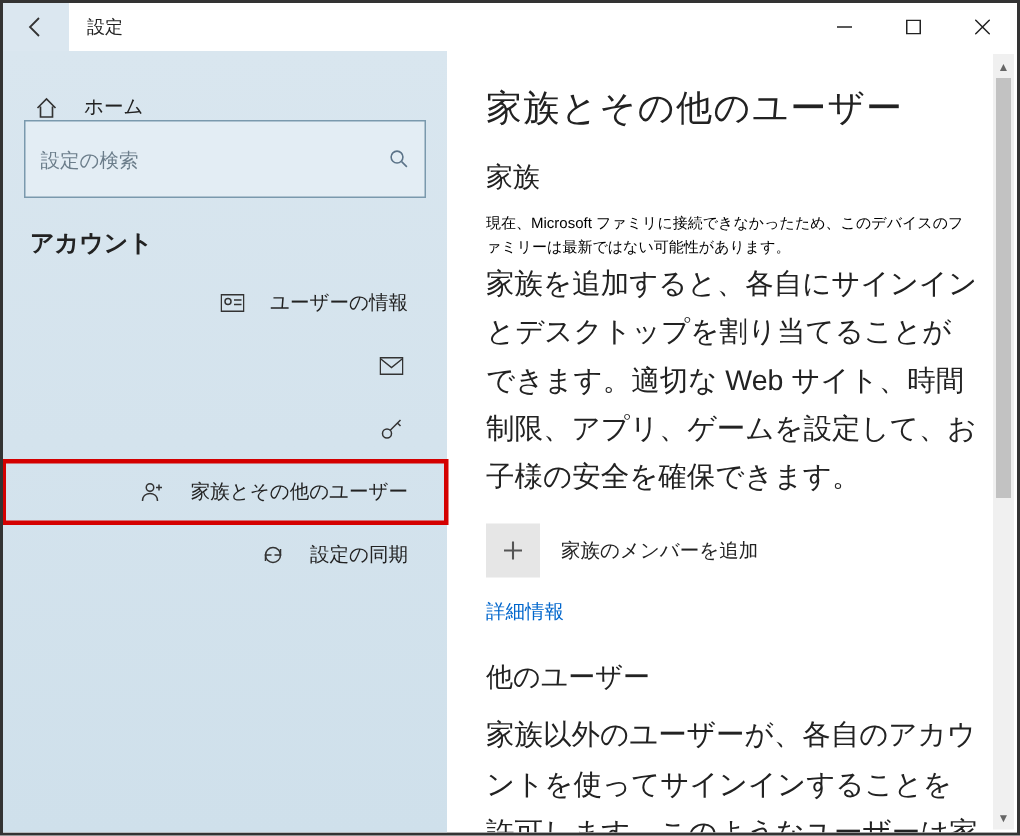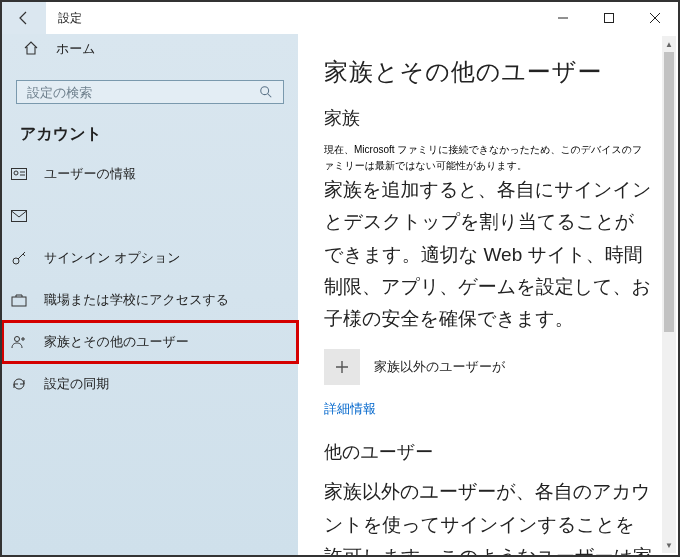--- a/index.html
+++ b/index.html
@@ -12,34 +12,34 @@
   .titlebar-left { display: flex; align-items: center; flex: 1; }
   .back-btn { width: 44px; height: 32px; display: flex; align-items: center; justify-content: center; background: #dbe7f0; color: #333; }
   .title-text { font-size: 12px; padding-left: 12px; color: #222; }
   .win-controls { display: flex; }
   .win-btn { width: 46px; height: 32px; display: flex; align-items: center; justify-content: center; color: #222; }
   .win-btn svg { width: 10px; height: 10px; }
 
   .body-area { flex: 1; display: flex; min-height: 0; }
 
   .sidebar { width: 296px; background: linear-gradient(180deg,#d9e6ef 0%,#cfe0eb 100%); display: flex; flex-direction: column; padding-top: 6px; position: relative; }
-  .home-row { display: flex; align-items: flex-start; height: 40px; padding: 0 18px; color: #222; }
+  .home-row { display: flex; align-items: flex-end; height: 40px; padding: 0 18px; color: #222; }
   .home-row .icon { width: 22px; display: flex; justify-content: center; }
   .home-row span.lbl { font-size: 13px; padding-left: 14px; }
 
   .search-wrap { padding: 0 14px 10px 14px; }
-  .search-box { display: flex; border: 1px solid #7a99ad; background: #e3edf4; height: 24px; }
+  .search-box { display: flex; border: 1px solid #7a99ad; background: #e3edf4; height: 52px; }
   .search-input { flex: 1; border: none; background: transparent; height: 100%; padding: 0 10px; font-size: 13px; color: #6b7d8a; outline: none; }
   .search-input::placeholder { color: #6b7d8a; }
   .search-icon-btn { width: 34px; height: 100%; display: flex; align-items: center; justify-content: center; color: #5b7388; }
 
   .section-hdr { padding: 10px 18px 8px 18px; font-size: 16px; font-weight: 700; color: #222; }
 
   .nav { display: flex; flex-direction: column; }
-  .nav-item { display: flex; align-items: center; height: 42px; padding: 0 6px; color: #222; position: relative; }
+  .nav-item { display: flex; align-items: center; height: 42px; padding: 0 26px; color: #222; position: relative; justify-content: flex-end; }
   .nav-item .icon { width: 22px; display: flex; justify-content: center; color: #333; }
   .nav-item span.lbl { font-size: 13px; padding-left: 14px; }
   .nav-item.highlight { outline: 3px solid #d40000; outline-offset: -2px; }
 
   .content { flex: 1; padding: 22px 26px 10px 26px; overflow: hidden; position: relative; }
   h1.page-title { font-size: 24px; font-weight: 400; color: #222; margin-bottom: 18px; letter-spacing: 1px; }
   h2.sec-title { font-size: 18px; font-weight: 400; color: #222; margin-bottom: 12px; }
   p.warn { font-size: 10px; color: #000000; line-height: 1.6; margin-bottom: 0; }
   p.desc { font-size: 19px; color: #222; line-height: 1.7; margin-bottom: 14px; }
 
@@ -134,30 +134,20 @@
               </svg>
           </span>
         </div>
         <div class="nav-item">
           <span class="icon">
             <svg width="16" height="16" viewBox="0 0 16 16">
                 <circle cx="5" cy="11" r="3" stroke="#333" fill="none"></circle>
                 <path d="M7 9 L14 2 M12 4 L14 6" stroke="#333" fill="none"></path>
               </svg>
           </span>
-          <span class="lbl">サインイン オプション</span>
-        </div>
-        <div class="nav-item">
-          <span class="icon">
-            <svg width="16" height="14" viewBox="0 0 16 14">
-                <rect x="1" y="4" width="14" height="9" stroke="#333" fill="none"></rect>
-                <path d="M5 4 V2 H11 V4" stroke="#333" fill="none"></path>
-              </svg>
-          </span>
-          <span class="lbl">職場または学校にアクセスする</span>
         </div>
         <div class="nav-item highlight">
           <span class="icon">
             <svg width="16" height="14" viewBox="0 0 16 14">
                 <circle cx="6" cy="4" r="2.5" stroke="#333" fill="none"></circle>
                 <path d="M1 13 C1 9 4 8 6 8 C8 8 11 9 11 13" stroke="#333" fill="none"></path>
                 <path d="M12 6 V2 M10 4 H14" stroke="#333"></path>
               </svg>
           </span>
           <span class="lbl">家族とその他のユーザー</span>
@@ -180,21 +170,21 @@
       <h2 class="sec-title">家族</h2>
       <p class="warn">現在、Microsoft ファミリに接続できなかったため、このデバイスのファミリーは最新ではない可能性があります。</p>
       <p class="desc">家族を追加すると、各自にサインインとデスクトップを割り当てることができます。適切な Web サイト、時間制限、アプリ、ゲームを設定して、お子様の安全を確保できます。</p>
 
       <div class="add-row">
         <div class="plus-box">
           <svg width="16" height="16" viewBox="0 0 16 16">
               <path d="M8 2 V14 M2 8 H14" stroke="#555" stroke-width="1.4"></path>
             </svg>
         </div>
-        <span class="add-label">家族以外のユーザーが</span>
+        <span class="add-label">家族のメンバーを追加</span>
       </div>
 
       <a class="link">詳細情報</a>
 
       <h2 class="sec-title">他のユーザー</h2>
       <p class="desc">家族以外のユーザーが、各自のアカウントを使ってサインインすることを許可します。このようなユーザーは家族には追加されません。</p>
 
       <div class="add-row highlight">
         <div class="plus-box">
           <svg width="16" height="16" viewBox="0 0 16 16">

